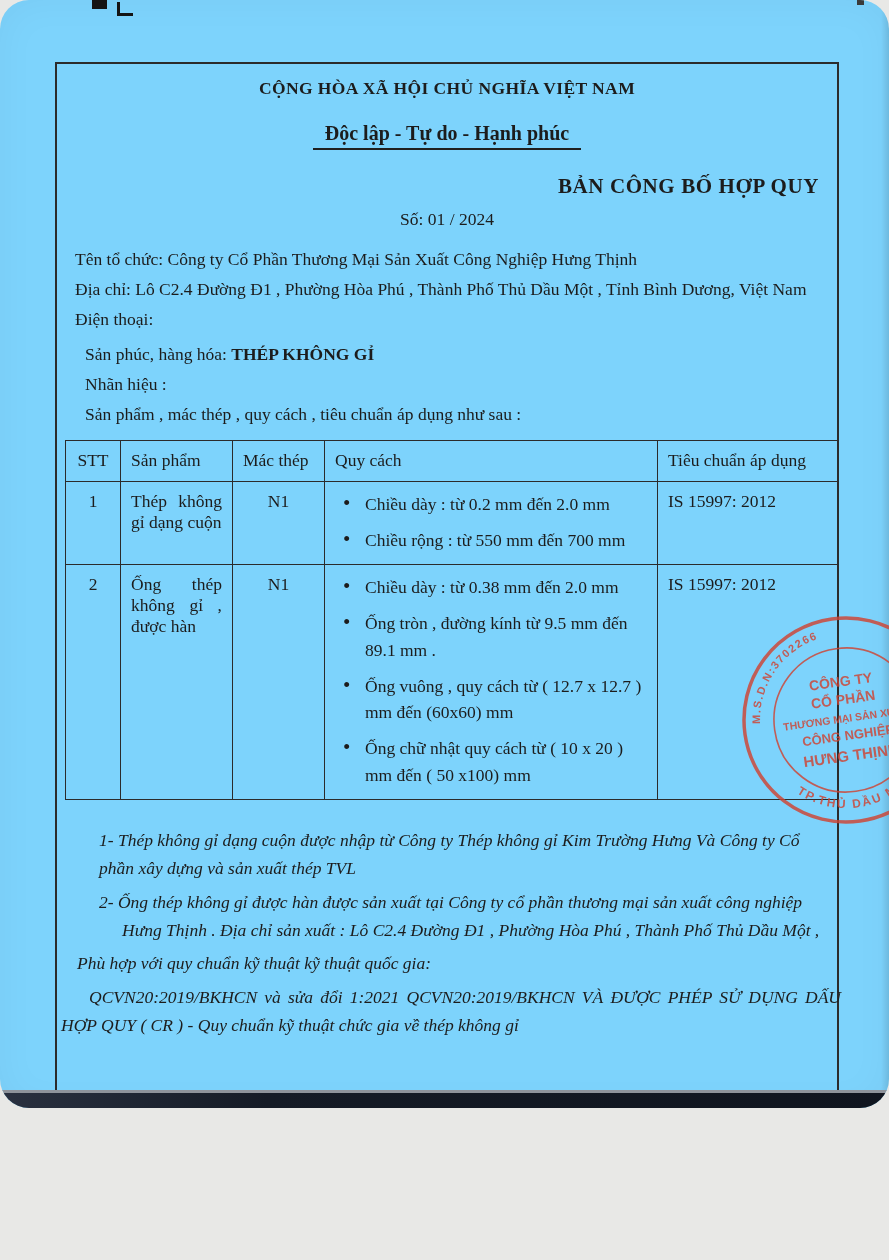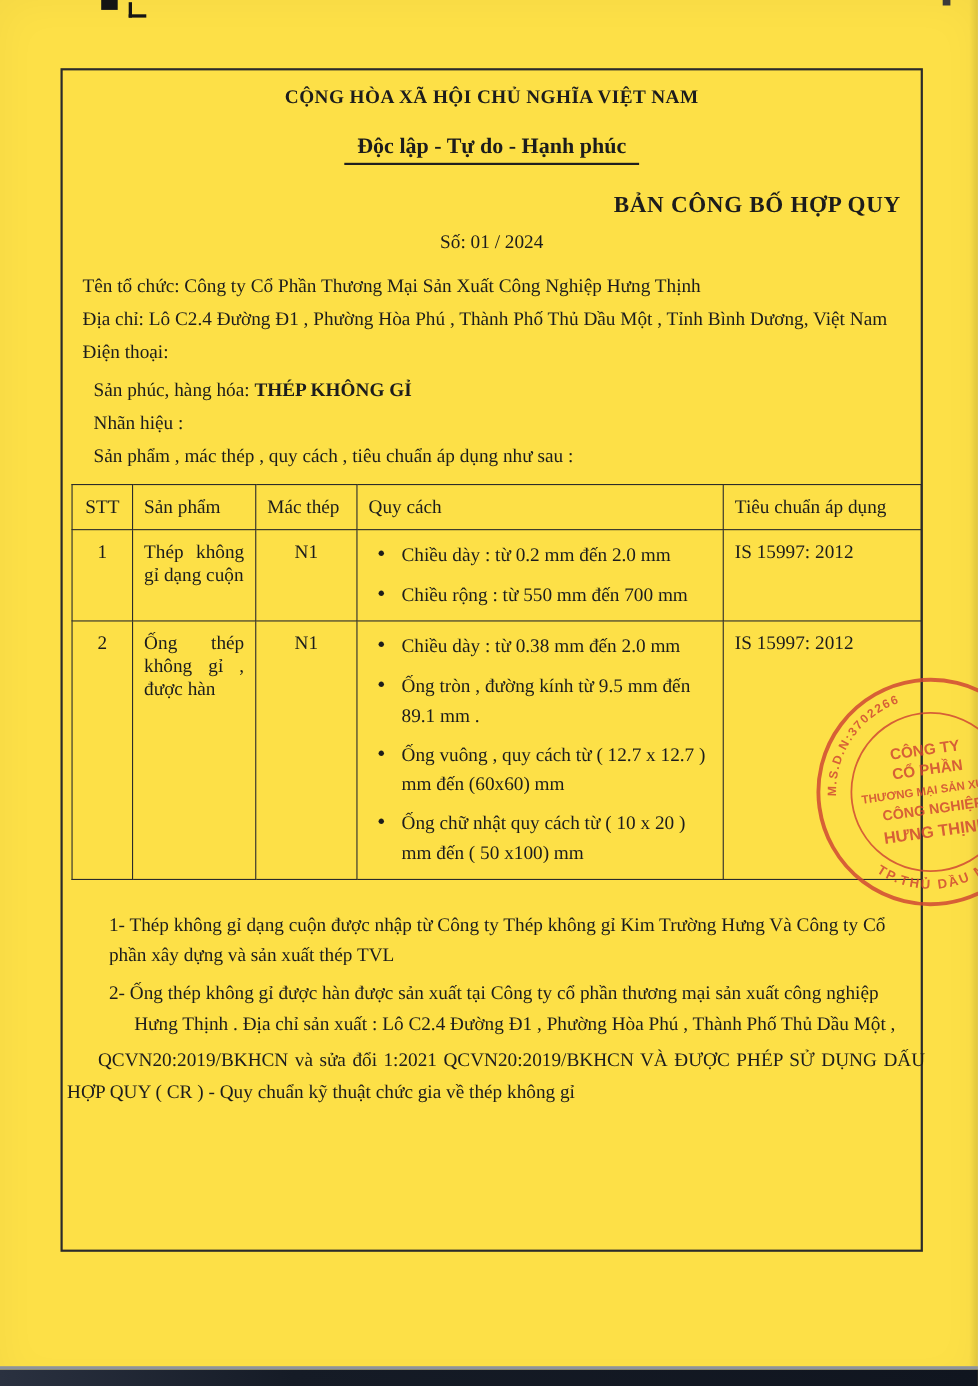--- a/index.html
+++ b/index.html
@@ -1,20 +1,21 @@
 <!DOCTYPE html>
 <html><head>
 <meta charset="utf-8">
 <style>
   html,body { margin:0; padding:0; background:#e8e8e6; }
   .page {
-    position:relative; width:889px; height:1260px; margin:0 auto;
-    background:#fde047; overflow:hidden;
+    position:relative; width:889px; height:1108px; margin:0 auto;
+    background:#7dd3fc; overflow:hidden;
     font-family:"Liberation Serif", serif; color:#1c1c1c;
     box-shadow: inset 0 0 40px rgba(0,0,0,0.04);
+    border-radius: 29px;
   }
   .edge-right { position:absolute; right:0; top:0; width:8px; height:100%;
     background:linear-gradient(90deg, rgba(0,0,0,0), rgba(0,0,0,0.10)); }
   .scan-bottom { position:absolute; left:0; bottom:0; width:100%; height:15px;
     background:linear-gradient(90deg,#2a3140,#151b26 30%,#10151f);
     border-top:3px solid #8e939b; }
   .art1 { position:absolute; left:92px; top:0; width:15px; height:9px; background:#141414; }
   .art2 { position:absolute; left:117px; top:2px; width:13px; height:11px;
     border-left:3px solid #141414; border-bottom:3px solid #141414; }
   .art3 { position:absolute; left:857px; top:0; width:7px; height:5px; background:#3a3a3a; }
@@ -49,21 +50,21 @@
   .spec-table .c-stt { text-align:center; }
   .spec-table td.justify { text-align:justify; }
   ul.specs { margin:0; padding-left:30px; list-style:none; }
   ul.specs li { position:relative; margin:0 0 10px 0; line-height:1.5; }
   ul.specs li:last-child { margin-bottom:2px; }
   ul.specs li::before {
     content:"\2022"; position:absolute; left:-22px; top:-2px;
     font-size:21px; line-height:1.4;
   }
 
-  .notes { margin-top:26px; font-size:17.5px; line-height:1.62; width:748px; }
+  .notes { margin-top:26px; font-size:17.5px; line-height:1.62; width:748px;font-style:italic; }
   .notes p { margin:0 0 5px 0; }
   .note-num { margin-left:24px !important; }
   .note-hang { margin-left:24px !important; padding-left:23px; text-indent:-23px; }
   .plainline { margin-left:2px !important; }
   .qcvn { margin-left:-14px !important; width:780px; text-align:justify; text-indent:28px; }
 
   .stamp {
     position:absolute; left:706px; top:580px; width:280px; height:280px;
     transform:rotate(-8deg); opacity:0.82; pointer-events:none;
   }
@@ -142,20 +143,21 @@
             </ul>
           </td>
           <td>IS 15997: 2012</td>
         </tr>
       </tbody>
     </table>
 
     <div class="notes">
       <p class="note-num">1- Thép không gỉ dạng cuộn được nhập từ Công ty Thép không gỉ Kim Trường Hưng Và Công ty Cổ phần xây dựng và sản xuất thép TVL</p>
       <p class="note-hang">2- Ống thép không gỉ được hàn được sản xuất tại Công ty cổ phần thương mại sản xuất công nghiệp Hưng Thịnh . Địa chỉ sản xuất : Lô C2.4 Đường Đ1 , Phường Hòa Phú , Thành Phố Thủ Dầu Một ,</p>
+      <p class="plainline">Phù hợp với quy chuẩn kỹ thuật kỹ thuật quốc gia:</p>
       <p class="qcvn">QCVN20:2019/BKHCN  và  sửa  đổi  1:2021  QCVN20:2019/BKHCN  VÀ  ĐƯỢC PHÉP SỬ DỤNG DẤU HỢP QUY ( CR ) -  Quy chuẩn kỹ thuật chức gia về thép không gỉ</p>
     </div>
 
   </div>
 
   <div class="stamp">
     <svg viewBox="0 0 280 280" width="280" height="280">
       <defs>
         <path id="arcTop" d="M 54 140 A 86 86 0 1 1 226 140" fill="none"></path>
         <path id="arcBot" d="M 52 140 A 88 88 0 0 0 228 140" fill="none"></path>

